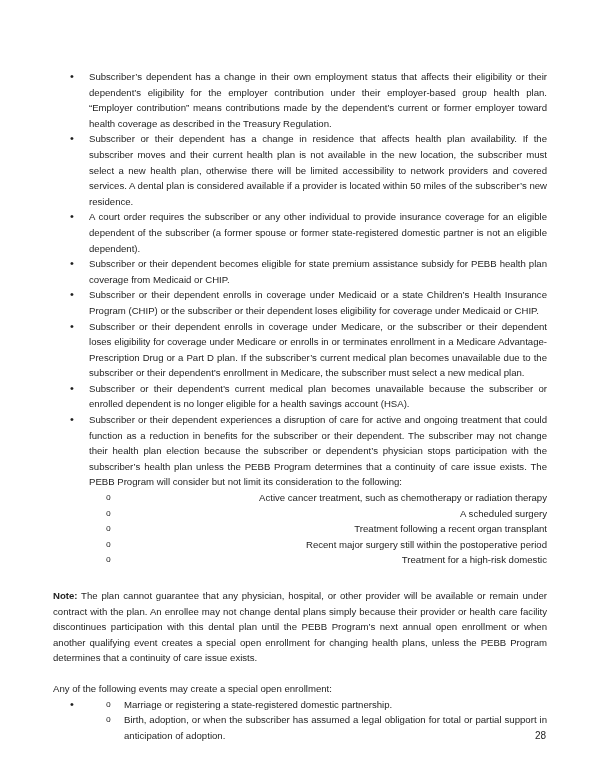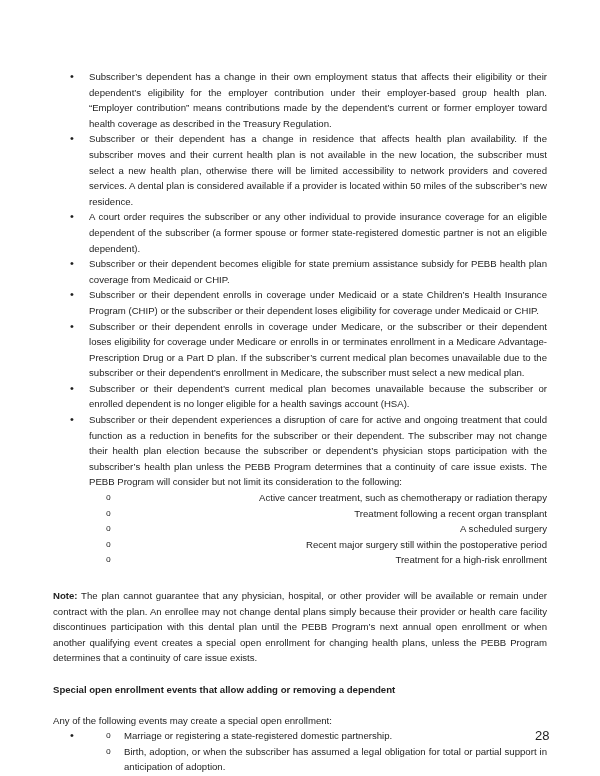--- a/index.html
+++ b/index.html
@@ -55,52 +55,51 @@
     .note b { font-weight: bold; }
     .heading {
       margin-top: 16px;
       font-weight: bold;
     }
     .intro { margin-top: 15px; }
     .page-number {
       position: absolute;
       left: 535px;
       top: 728px;
-      font-size: 13px;
+      font-size: 10px;
       color: #1e1e1e;
     }
   </style>
 </head>
 <body>
 
 <div class="page">
 
   <ul class="l1">
     <li>Subscriber’s dependent has a change in their own employment status that affects their eligibility or their dependent’s eligibility for the employer contribution under their employer-based group health plan. “Employer contribution” means contributions made by the dependent’s current or former employer toward health coverage as described in the Treasury Regulation.</li>
     <li>Subscriber or their dependent has a change in residence that affects health plan availability. If the subscriber moves and their current health plan is not available in the new location, the subscriber must select a new health plan, otherwise there will be limited accessibility to network providers and covered services. A dental plan is considered available if a provider is located within 50 miles of the subscriber’s new residence.</li>
     <li>A court order requires the subscriber or any other individual to provide insurance coverage for an eligible dependent of the subscriber (a former spouse or former state-registered domestic partner is not an eligible dependent).</li>
     <li>Subscriber or their dependent becomes eligible for state premium assistance subsidy for PEBB health plan coverage from Medicaid or CHIP.</li>
     <li>Subscriber or their dependent enrolls in coverage under Medicaid or a state Children’s Health Insurance Program (CHIP) or the subscriber or their dependent loses eligibility for coverage under Medicaid or CHIP.</li>
     <li>Subscriber or their dependent enrolls in coverage under Medicare, or the subscriber or their dependent loses eligibility for coverage under Medicare or enrolls in or terminates enrollment in a Medicare Advantage-Prescription Drug or a Part D plan. If the subscriber’s current medical plan becomes unavailable due to the subscriber or their dependent’s enrollment in Medicare, the subscriber must select a new medical plan.</li>
     <li>Subscriber or their dependent’s current medical plan becomes unavailable because the subscriber or enrolled dependent is no longer eligible for a health savings account (HSA).</li>
     <li>
       <span>Subscriber or their dependent experiences a disruption of care for active and ongoing treatment that could function as a reduction in benefits for the subscriber or their dependent. The subscriber may not change their health plan election because the subscriber or dependent’s physician stops participation with the subscriber’s health plan unless the PEBB Program determines that a continuity of care issue exists. The PEBB Program will consider but not limit its consideration to the following:</span>
       <ul class="l2">
         <li>Active cancer treatment, such as chemotherapy or radiation therapy</li>
+        <li>A scheduled surgery</li>
         <li>Treatment following a recent organ transplant</li>
-        <li>A scheduled surgery</li>
         <li>Recent major surgery still within the postoperative period</li>
-        <li>Treatment for a high-risk enrollment</li>
+        <li>Treatment for a high-risk domestic</li>
       </ul>
     </li>
   </ul>
 
   <p class="note"><b>Note:</b><span> The plan cannot guarantee that any physician, hospital, or other provider will be available or remain under contract with the plan. An enrollee may not change dental plans simply because their provider or health care facility discontinues participation with this dental plan until the PEBB Program’s next annual open enrollment or when another qualifying event creates a special open enrollment for changing health plans, unless the PEBB Program determines that a continuity of care issue exists.</span></p>
 
-  <p class="heading">Special open enrollment events that allow adding or removing a dependent</p>
 
   <p class="intro">Any of the following events may create a special open enrollment:</p>
 
   <ul class="l1">
     <li>
       <ul class="l2 justify-items">
         <li>Marriage or registering a state-registered domestic partnership.</li>
         <li>Birth, adoption, or when the subscriber has assumed a legal obligation for total or partial support in anticipation of adoption.</li>
 
       </ul>

